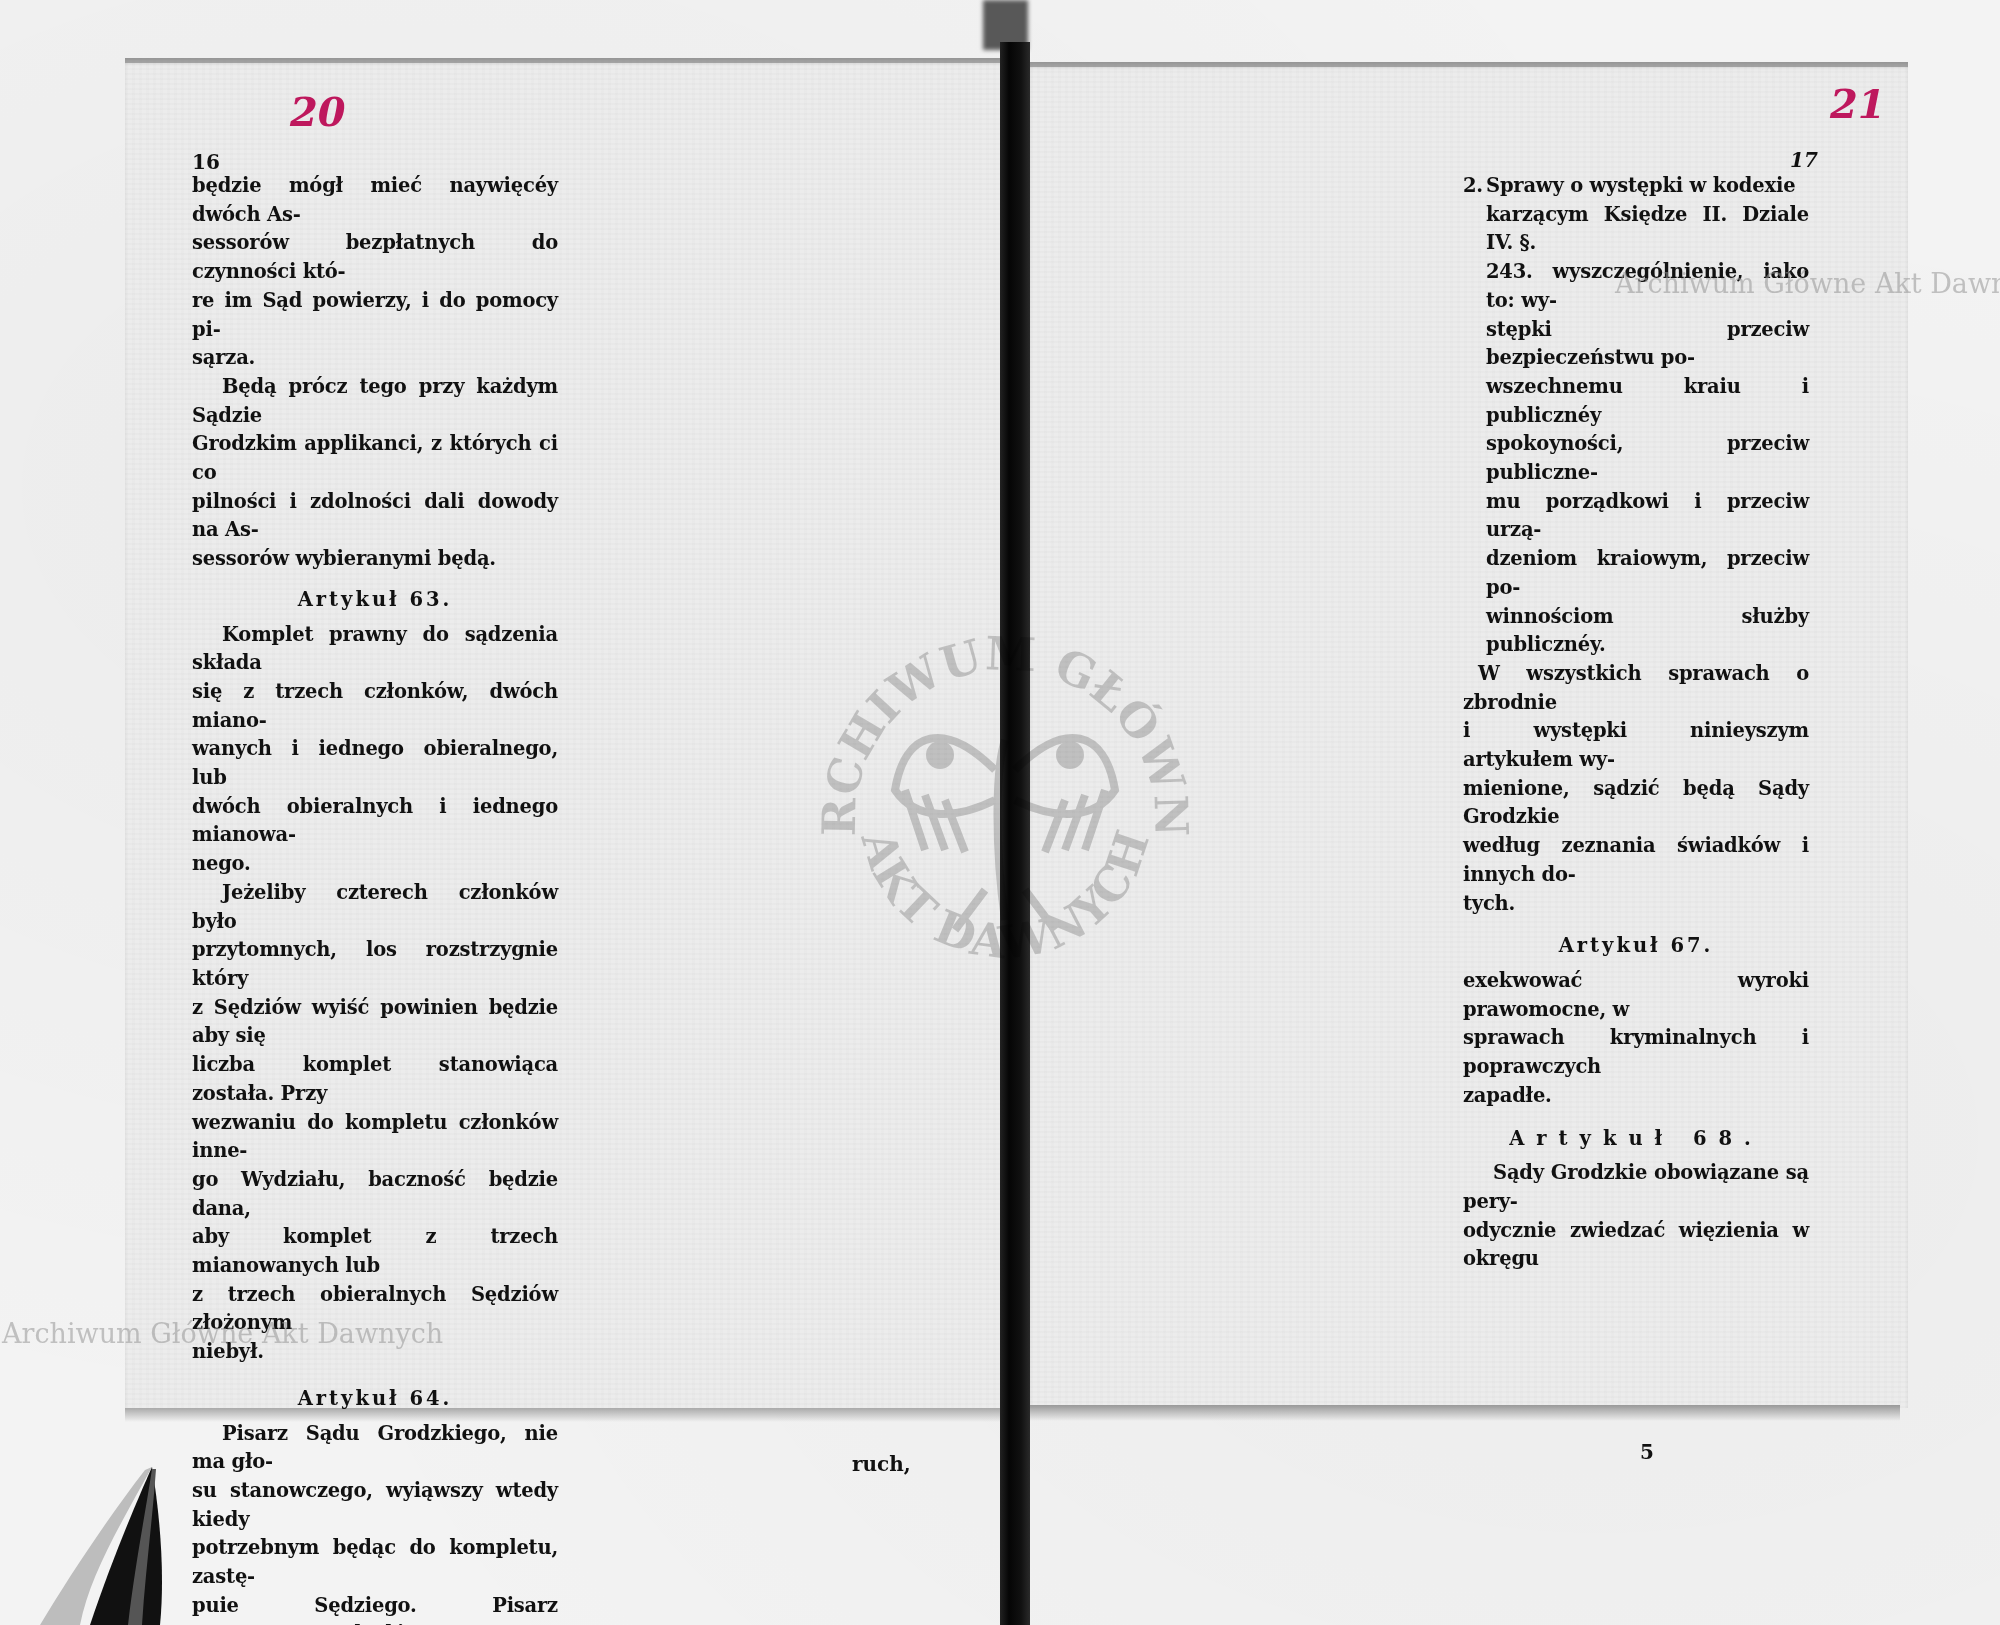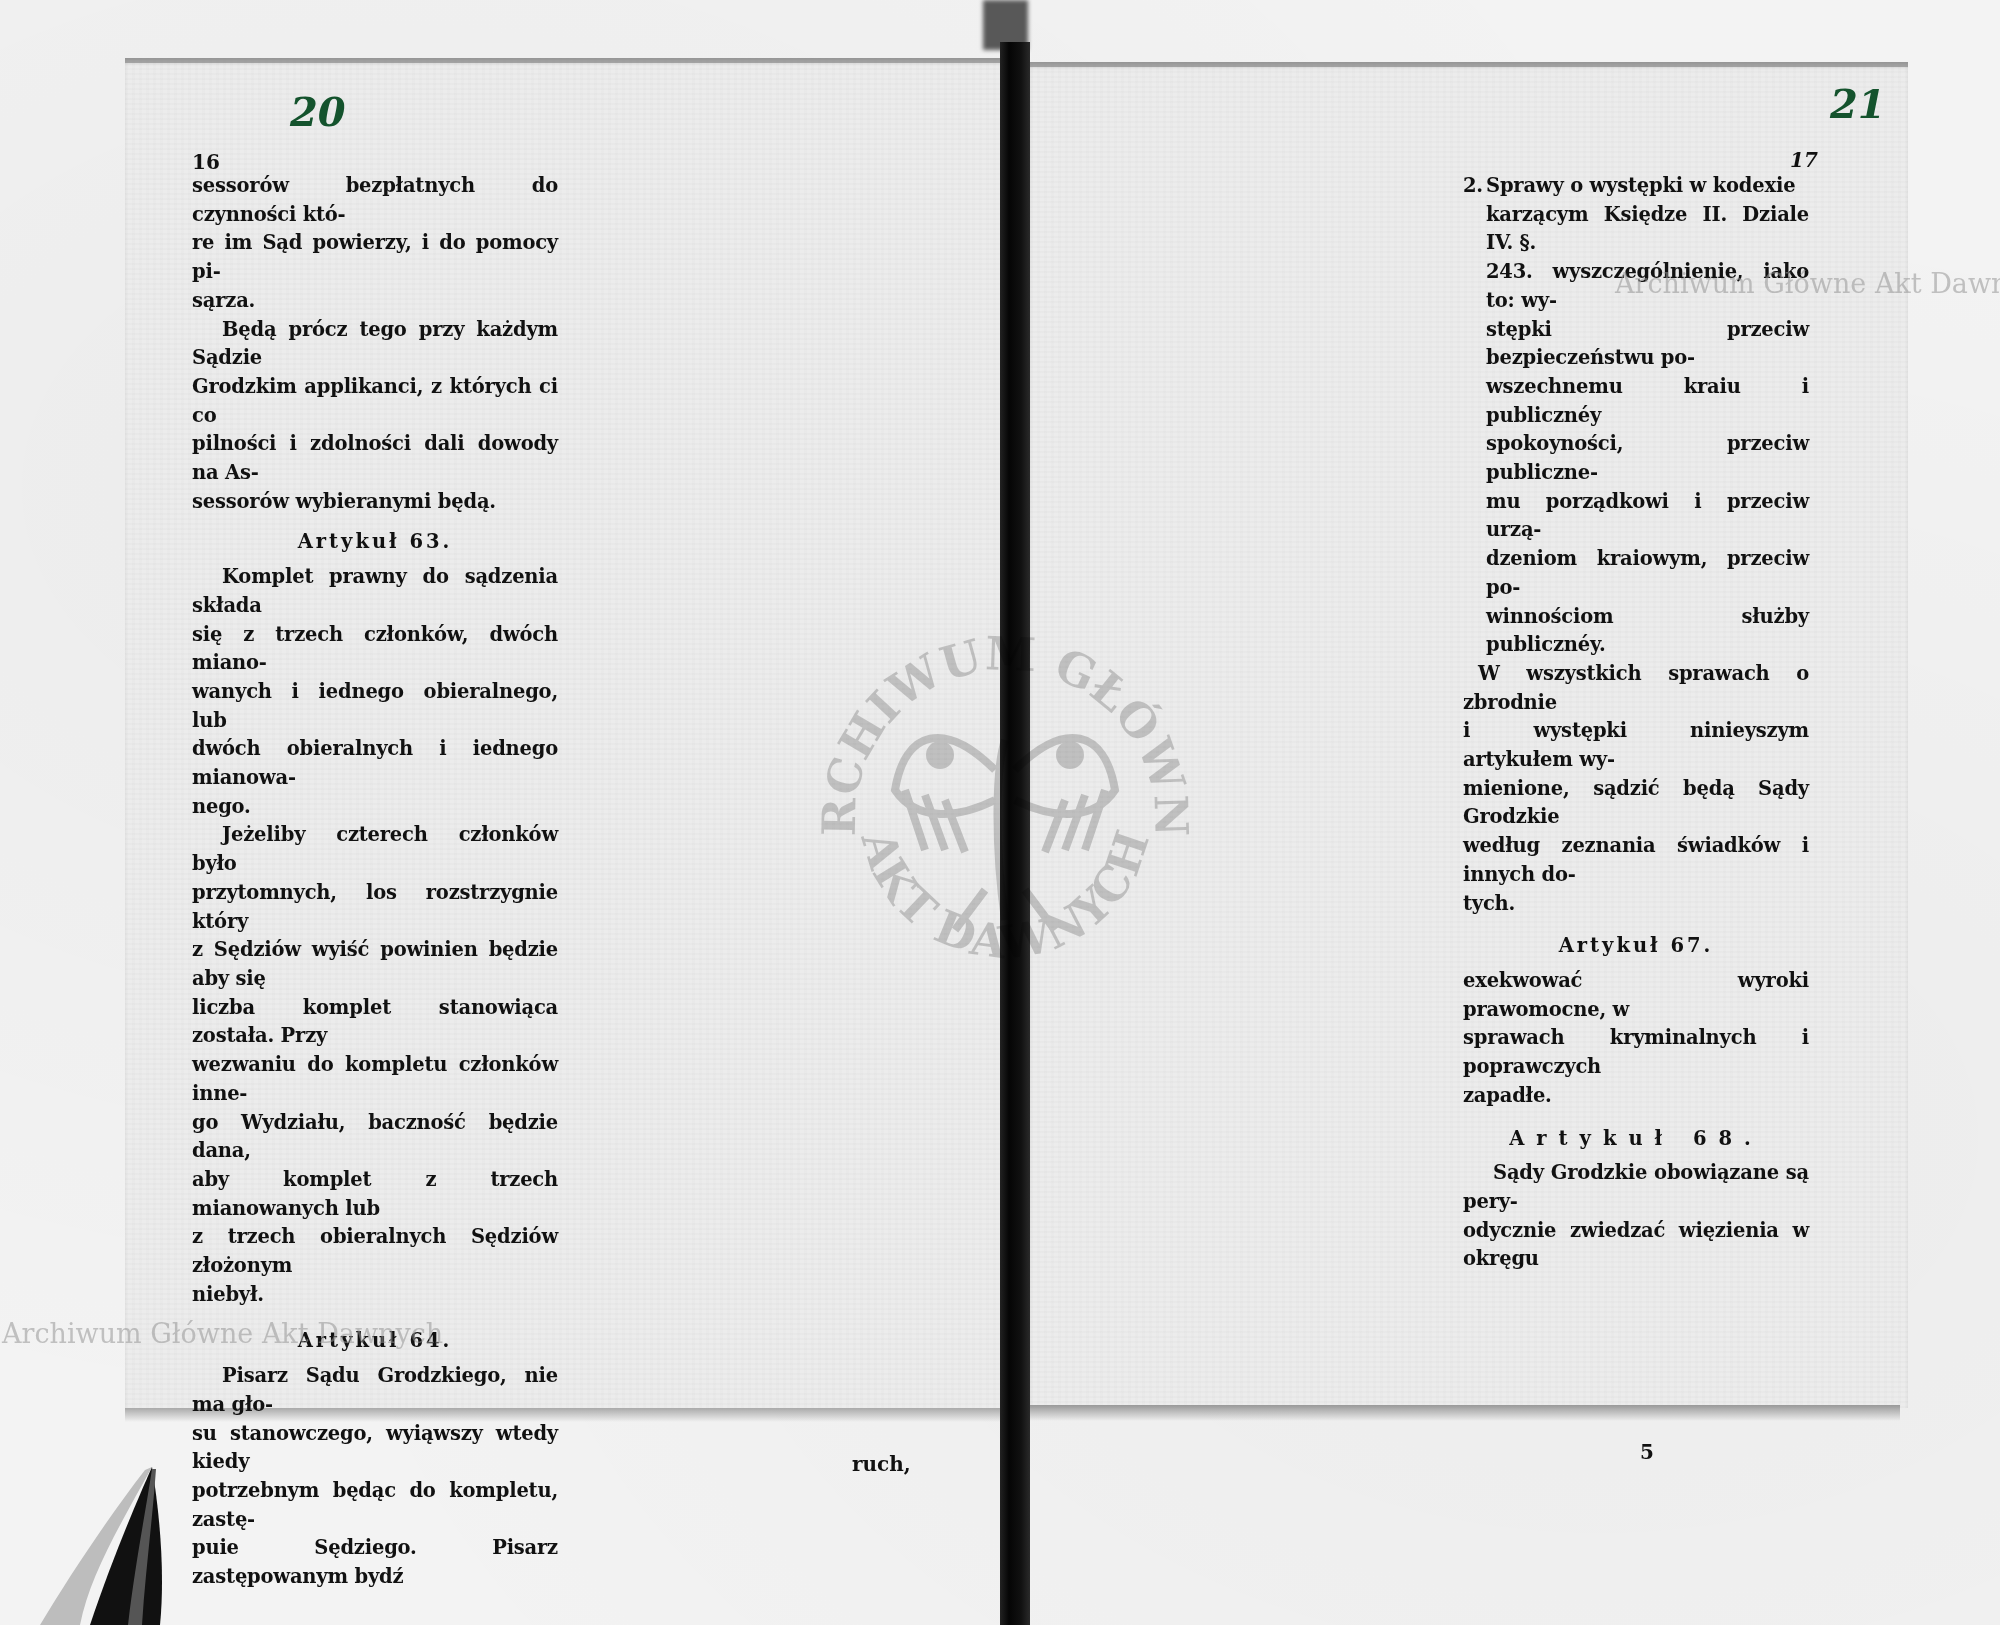--- a/index.html
+++ b/index.html
@@ -45,21 +45,21 @@
   .left-shadow {
     position:absolute; left:125px; top:1408px; width:877px; height:14px;
     background:linear-gradient(#aaa, rgba(180,180,180,0));
   }
   .ribbon {
     position:absolute; left:40px; top:1455px; width:150px; height:170px;
     pointer-events:none;
   }
   .handnum {
     position:absolute; font-family:"DejaVu Serif", serif; font-style:italic;
-    font-size:40px; font-weight:bold; color:#14532d;
+    font-size:40px; font-weight:bold; color:#be185d;
   }
   .pgnum { position:absolute; font-size:20px; font-weight:bold; }
   .col {
     position:absolute; font-size:19.5px; line-height:28.7px; font-weight:bold;
     text-align:justify; letter-spacing:-0.2px;
   }
   .col p { margin:0; }
   .ind { text-indent:30px; }
   .art {
     text-align:center; font-weight:bold; letter-spacing:3px; margin:8px 0 6px 0;
@@ -84,20 +84,21 @@
 <div class="spine-top"></div>
 
 <div class="page page-left"></div>
 <div class="left-shadow"></div>
 
 <div class="handnum" style="left:290px; top:88px;">20</div>
 <div class="pgnum" style="left:192px; top:150px;">16</div>
 
 <div class="col" id="leftcol" style="left:192px; top:172px; width:366px;">
   <div>
+    <p>będzie mógł mieć naywięcéy dwóch As-</p>
     <p>sessorów bezpłatnych do czynności któ-</p>
     <p>re im Sąd powierzy, i do pomocy pi-</p>
     <p>sąrza.</p>
   </div>
   <div>
     <p class="ind">Będą prócz tego przy każdym Sądzie</p>
     <p>Grodzkim applikanci, z których ci co</p>
     <p>pilności i zdolności dali dowody na As-</p>
     <p>sessorów wybieranymi będą.</p>
   </div>

